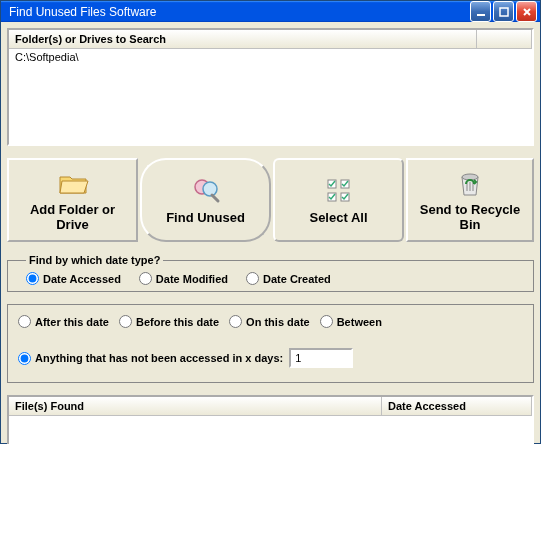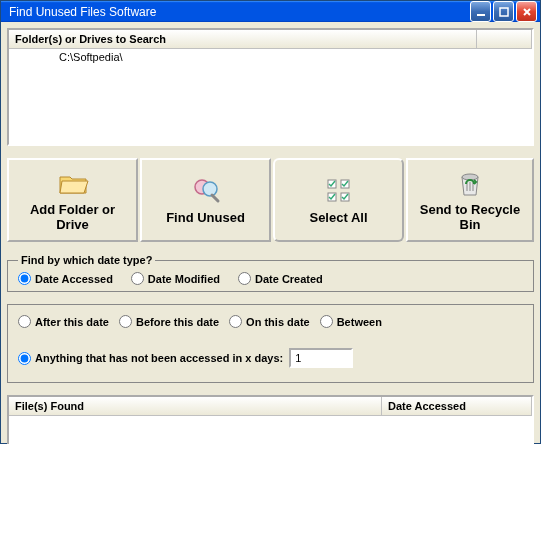--- a/index.html
+++ b/index.html
@@ -59,21 +59,21 @@
   border-bottom: 1px solid #c0c0c0;
 }
 .folder-header-cell {
   background: linear-gradient(to bottom, #fff, #ece9d8);
   border-right: 1px solid #c0c0c0;
   padding: 3px 6px;
   font-weight: bold;
 }
 .folder-header-cell.main { flex: 1; }
 .folder-header-cell.stub { width: 55px; }
-.folder-list { flex: 1; padding: 2px 6px; margin-left: 44px; }
+.folder-list { flex: 1; padding: 2px 6px; }
 .toolbar {
   display: flex;
   gap: 2px;
   height: 84px;
 }
 .tool-btn {
   border: 2px outset #fff;
   background: #ece9d8;
   display: flex;
   flex-direction: column;
@@ -82,26 +82,26 @@
   gap: 4px;
   cursor: pointer;
   font-weight: bold;
   font-size: 13px;
   text-align: center;
   line-height: 1.15;
   padding: 4px;
 }
 .tool-btn .icon-box { width: 32px; height: 32px; }
 .tool-btn.w1 { width: 131px; }
-.tool-btn.w2 { width: 131px; }
+.tool-btn.w2 { width: 131px; border-radius: 26px; }
 .tool-btn.w3 { width: 131px; border-radius: 6px; }
 .tool-btn.w4 { width: 128px; }
 fieldset {
   border: 1px solid #888;
-  padding: 6px 10px;
+  padding: 6px 18px;
 }
 legend { font-weight: bold; padding: 0 3px; }
 .radio-row {
   display: flex;
   gap: 18px;
   align-items: center;
 }
 .radio-row.tight { gap: 10px; }
 .radio-item {
   display: flex;

